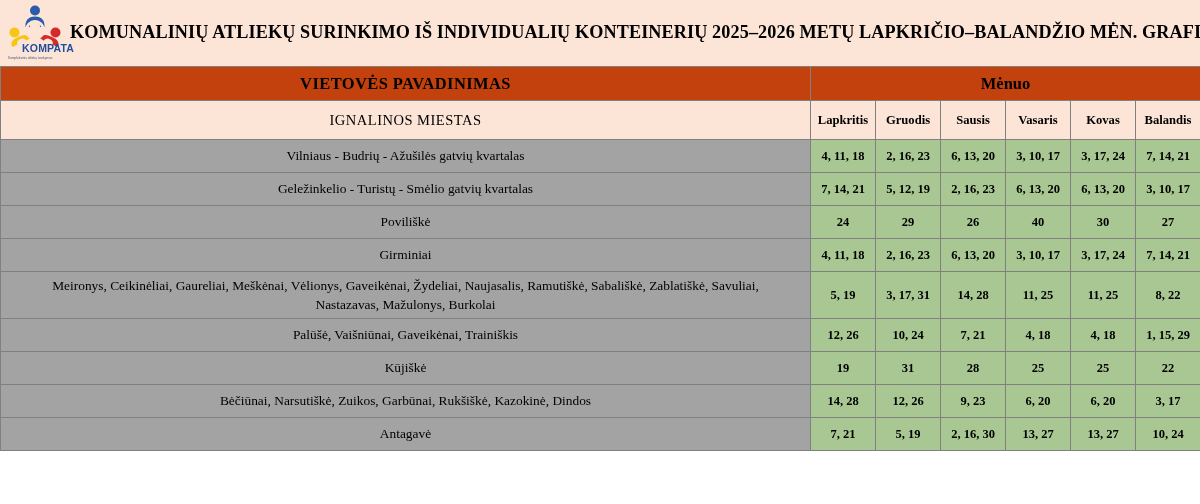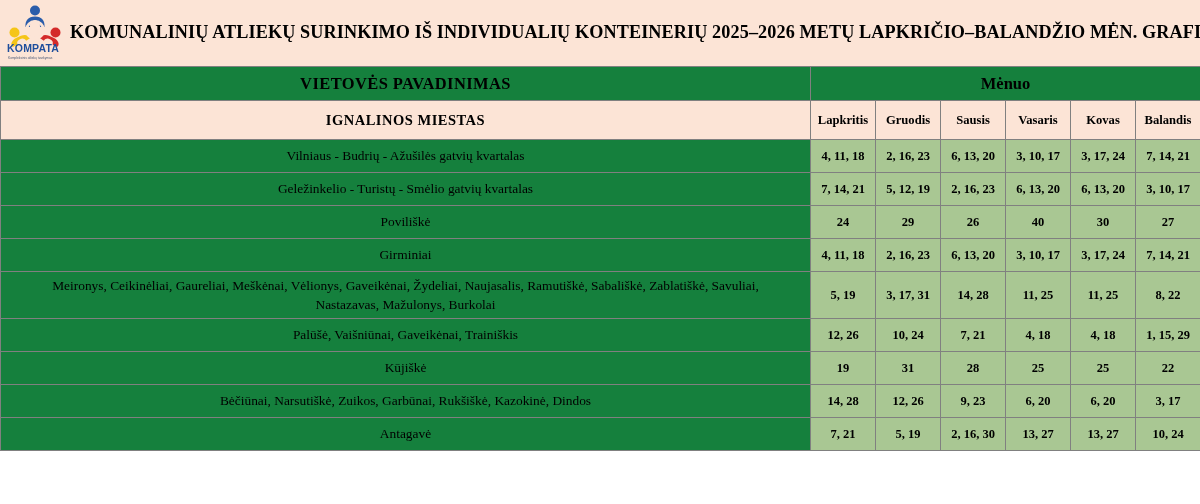--- a/index.html
+++ b/index.html
@@ -28,21 +28,21 @@
     width: 62px;
     height: 60px;
     margin-left: 4px;
     margin-right: 2px;
     position: relative;
     flex: 0 0 auto;
   }
   #logo svg { display: block; }
   #logo-wordmark {
     position: absolute;
-    left: 3px;
+    left: 18px;
     bottom: 9px;
     font-family: "Liberation Sans", sans-serif;
     font-weight: bold;
     font-size: 10.5px;
     letter-spacing: .2px;
     color: #1f4e9c;
     line-height: 1;
   }
   #logo-tagline {
     position: absolute;
@@ -84,56 +84,56 @@
   col.c-name   { width: 810px; }
   col.c-month  { width: 65px; }
 
   
   .hdr-main {
     height: 34px;
     text-align: center;
     vertical-align: middle;
     font-weight: bold;
     font-size: 16.5px;
-    background: #15803d;
+    background: #c2410c;
     letter-spacing: .4px;
   }
   .hdr-menuo {
     font-weight: bold;
     font-size: 16.5px;
     letter-spacing: 0;
   }
 
   
   .section-row td {
     background: #fce4d6;
   }
   .section-name {
     height: 24px;
     text-align: center;
     vertical-align: middle;
-    font-weight: bold;
+    font-weight: normal;
     font-size: 14.5px;
     letter-spacing: .5px;
   }
   .month-head {
     height: 39px;
     text-align: center;
     vertical-align: middle;
     font-weight: bold;
     font-size: 12.6px;
     background: #fce4d6;
   }
 
   
   .loc {
     text-align: center;
     vertical-align: middle;
     font-size: 13.4px;
-    background: #15803d;
+    background: #a3a3a3;
     padding: 3px 22px;
     line-height: 1.45;
   }
   .val {
     text-align: center;
     vertical-align: middle;
     font-size: 12.5px;
     font-weight: bold;
     background: #a9c793;
   }

